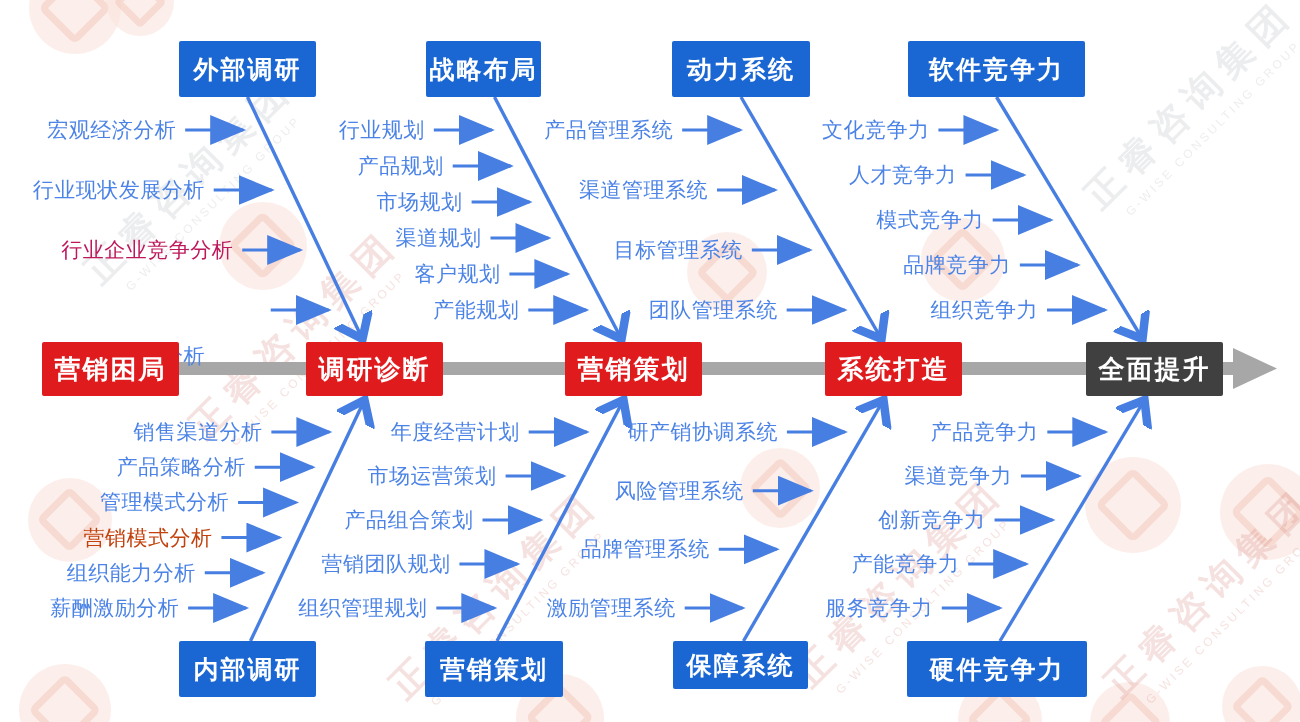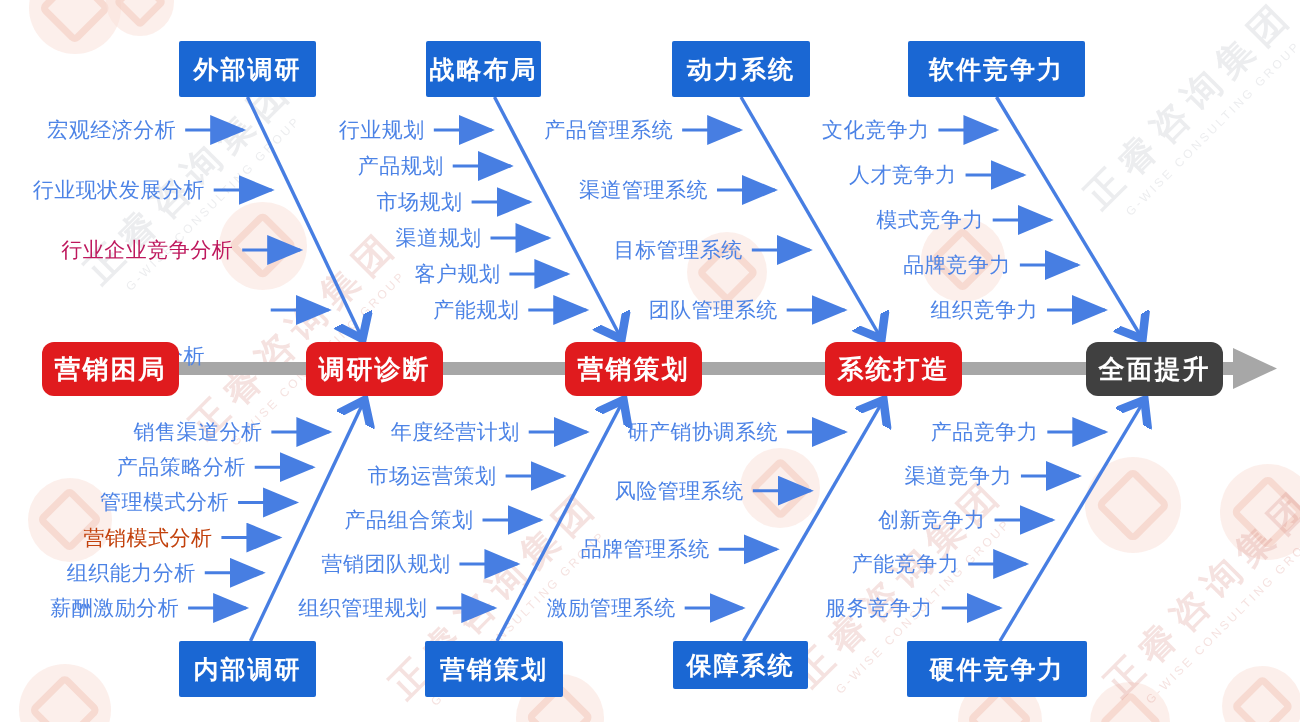--- a/index.html
+++ b/index.html
@@ -19,21 +19,21 @@
   .wm-en{font-size:12px;letter-spacing:3px;margin-top:2px;}
   
   #lines{position:absolute;left:0;top:0;z-index:1;}
   
   .cat-box{
     position:absolute;z-index:2;display:flex;align-items:center;justify-content:center;
     color:#fff;font-weight:bold;font-size:25px;letter-spacing:2px;border-radius:2px;
   }
   .node-box{
     position:absolute;z-index:2;display:flex;align-items:center;justify-content:center;
-    color:#fff;font-weight:bold;font-size:26px;letter-spacing:2px;border-radius:12px;
+    color:#fff;font-weight:bold;font-size:26px;letter-spacing:2px;border-radius:2px;
   }
   .factor{
     position:absolute;z-index:2;height:28px;line-height:28px;font-size:21px;
     white-space:nowrap;letter-spacing:0.5px;text-align:right;
   }
 </style>
 </head>
 <body>
 
 <div id="canvas">

